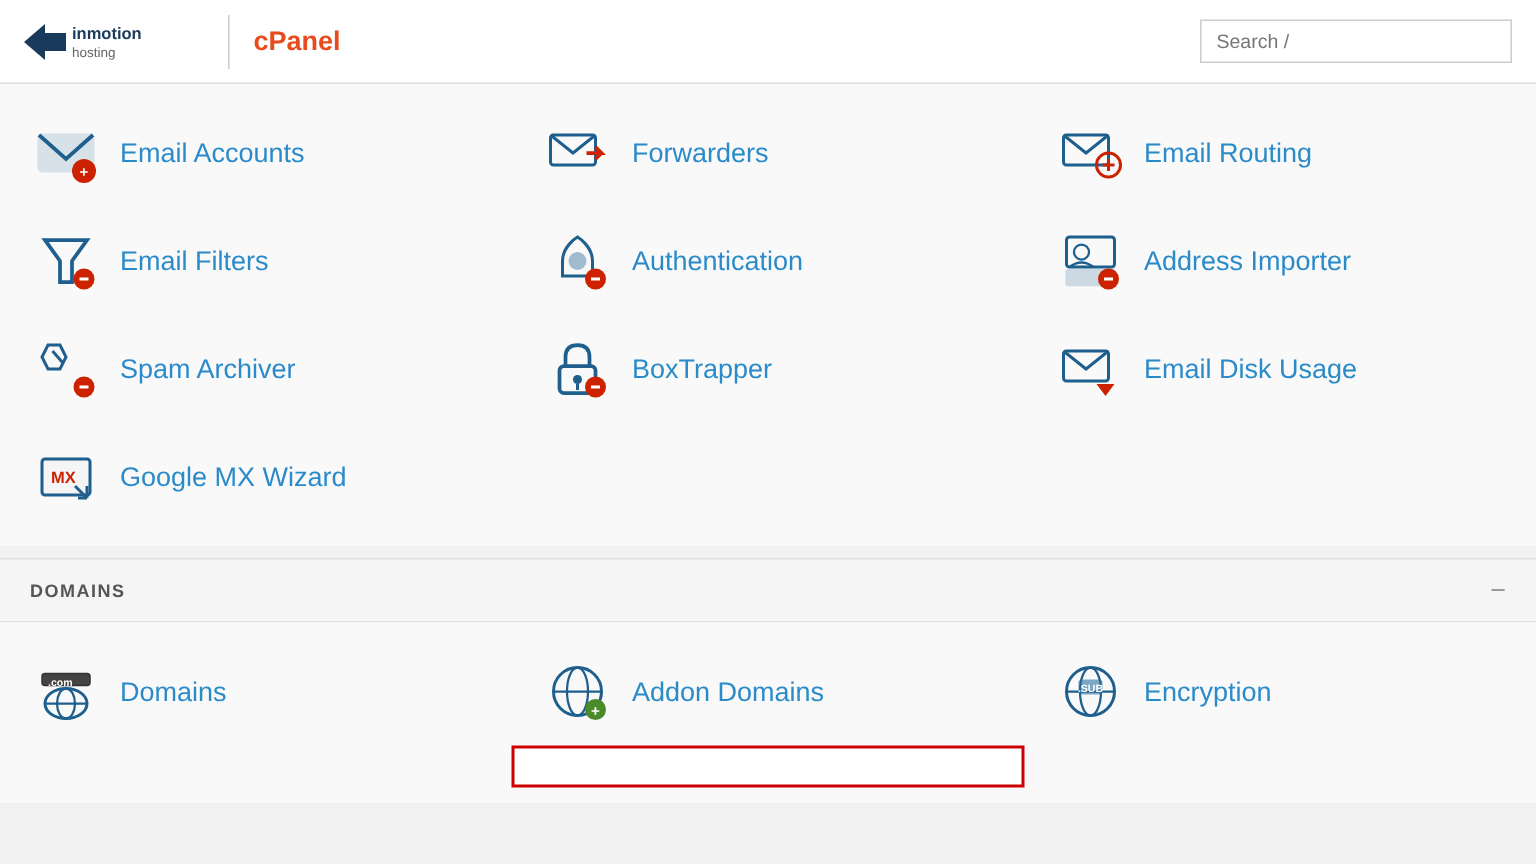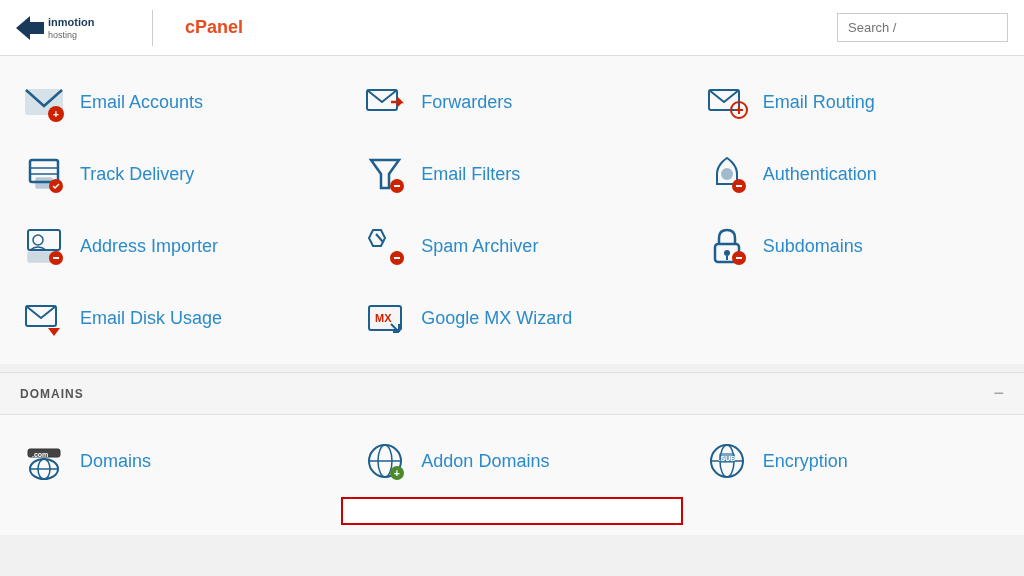--- a/index.html
+++ b/index.html
@@ -9,21 +9,21 @@
       background: #fff;
       border-bottom: 1px solid #ddd;
       display: flex;
       align-items: center;
       padding: 0 16px;
       height: 56px;
     }
     .logo-area {
       display: flex;
       align-items: center;
-      gap: 16px;
+      gap: 0;
     }
     .logo-inmotion {
       display: flex;
       align-items: center;
       padding-right: 16px;
       border-right: 1px solid #ccc;
     }
     .logo-cpanel {
       padding-left: 16px;
     }
@@ -31,21 +31,21 @@
       font-size: 18px;
       font-weight: bold;
       color: #e84c1e;
     }
     .search-area {
       margin-left: auto;
     }
     .search-area input {
       border: 1px solid #ccc;
       padding: 6px 10px;
-      width: 171px;
+      width: 208px;
       font-size: 13px;
       color: #999;
     }
 
     .main-content {
       padding: 0;
     }
 
     .section {
       background: #fff;
@@ -172,33 +172,20 @@
             <polyline points="4,10 19,22 34,10" fill="none" stroke="#1e5f8e" stroke-width="2"></polyline>
             <circle cx="34" cy="30" r="8" fill="none" stroke="#cc2200" stroke-width="2"></circle>
             <line x1="30" y1="30" x2="38" y2="30" stroke="#cc2200" stroke-width="2"></line>
             <line x1="34" y1="26" x2="34" y2="34" stroke="#cc2200" stroke-width="2"></line>
           </svg>
         </div>
         <span class="item-label">Email Routing</span>
       </div>
 
 
-      <div class="item">
-        <div class="item-icon">
-          <svg viewBox="0 0 44 44" class="icon-svg">
-            <rect x="8" y="8" width="28" height="22" rx="2" fill="none" stroke="#1e5f8e" stroke-width="2.5"></rect>
-            <line x1="8" y1="16" x2="36" y2="16" stroke="#1e5f8e" stroke-width="1.5"></line>
-            <line x1="8" y1="22" x2="36" y2="22" stroke="#1e5f8e" stroke-width="1.5"></line>
-            <rect x="14" y="26" width="16" height="10" rx="1" fill="#1e5f8e" opacity="0.3" stroke="#1e5f8e" stroke-width="1.5"></rect>
-            <circle cx="34" cy="34" r="7" fill="#cc2200"></circle>
-            <polyline points="31,34 33,36 37,32" fill="none" stroke="white" stroke-width="1.5"></polyline>
-          </svg>
-        </div>
-        <span class="item-label">Track Delivery</span>
-      </div>
 
 
       <div class="item">
         <div class="item-icon">
           <svg viewBox="0 0 44 44" class="icon-svg">
             <polygon points="8,8 36,8 26,22 26,36 18,36 18,22" fill="none" stroke="#1e5f8e" stroke-width="2.5"></polygon>
             <circle cx="34" cy="34" r="7" fill="#cc2200"></circle>
             <rect x="31" y="33" width="6" height="2" fill="white"></rect>
           </svg>
         </div>
@@ -247,21 +234,21 @@
         <div class="item-icon">
           <svg viewBox="0 0 44 44" class="icon-svg">
             <rect x="10" y="20" width="24" height="18" rx="3" fill="none" stroke="#1e5f8e" stroke-width="2.5"></rect>
             <path d="M14 20 L14 14 Q14 6 22 6 Q30 6 30 14 L30 20" fill="none" stroke="#1e5f8e" stroke-width="2.5"></path>
             <circle cx="22" cy="29" r="3" fill="#1e5f8e"></circle>
             <line x1="22" y1="32" x2="22" y2="36" stroke="#1e5f8e" stroke-width="2"></line>
             <circle cx="34" cy="34" r="7" fill="#cc2200"></circle>
             <rect x="31" y="33" width="6" height="2" fill="white"></rect>
           </svg>
         </div>
-        <span class="item-label">Subdomains</span>
+        <span class="item-label">BoxTrapper</span>
       </div>
 
 
       <div class="item">
         <div class="item-icon">
           <svg viewBox="0 0 44 44" class="icon-svg">
             <rect x="4" y="10" width="30" height="20" rx="2" fill="none" stroke="#1e5f8e" stroke-width="2"></rect>
             <polyline points="4,10 19,22 34,10" fill="none" stroke="#1e5f8e" stroke-width="2"></polyline>
             <polygon points="26,32 38,32 32,40" fill="#cc2200"></polygon>
           </svg>

